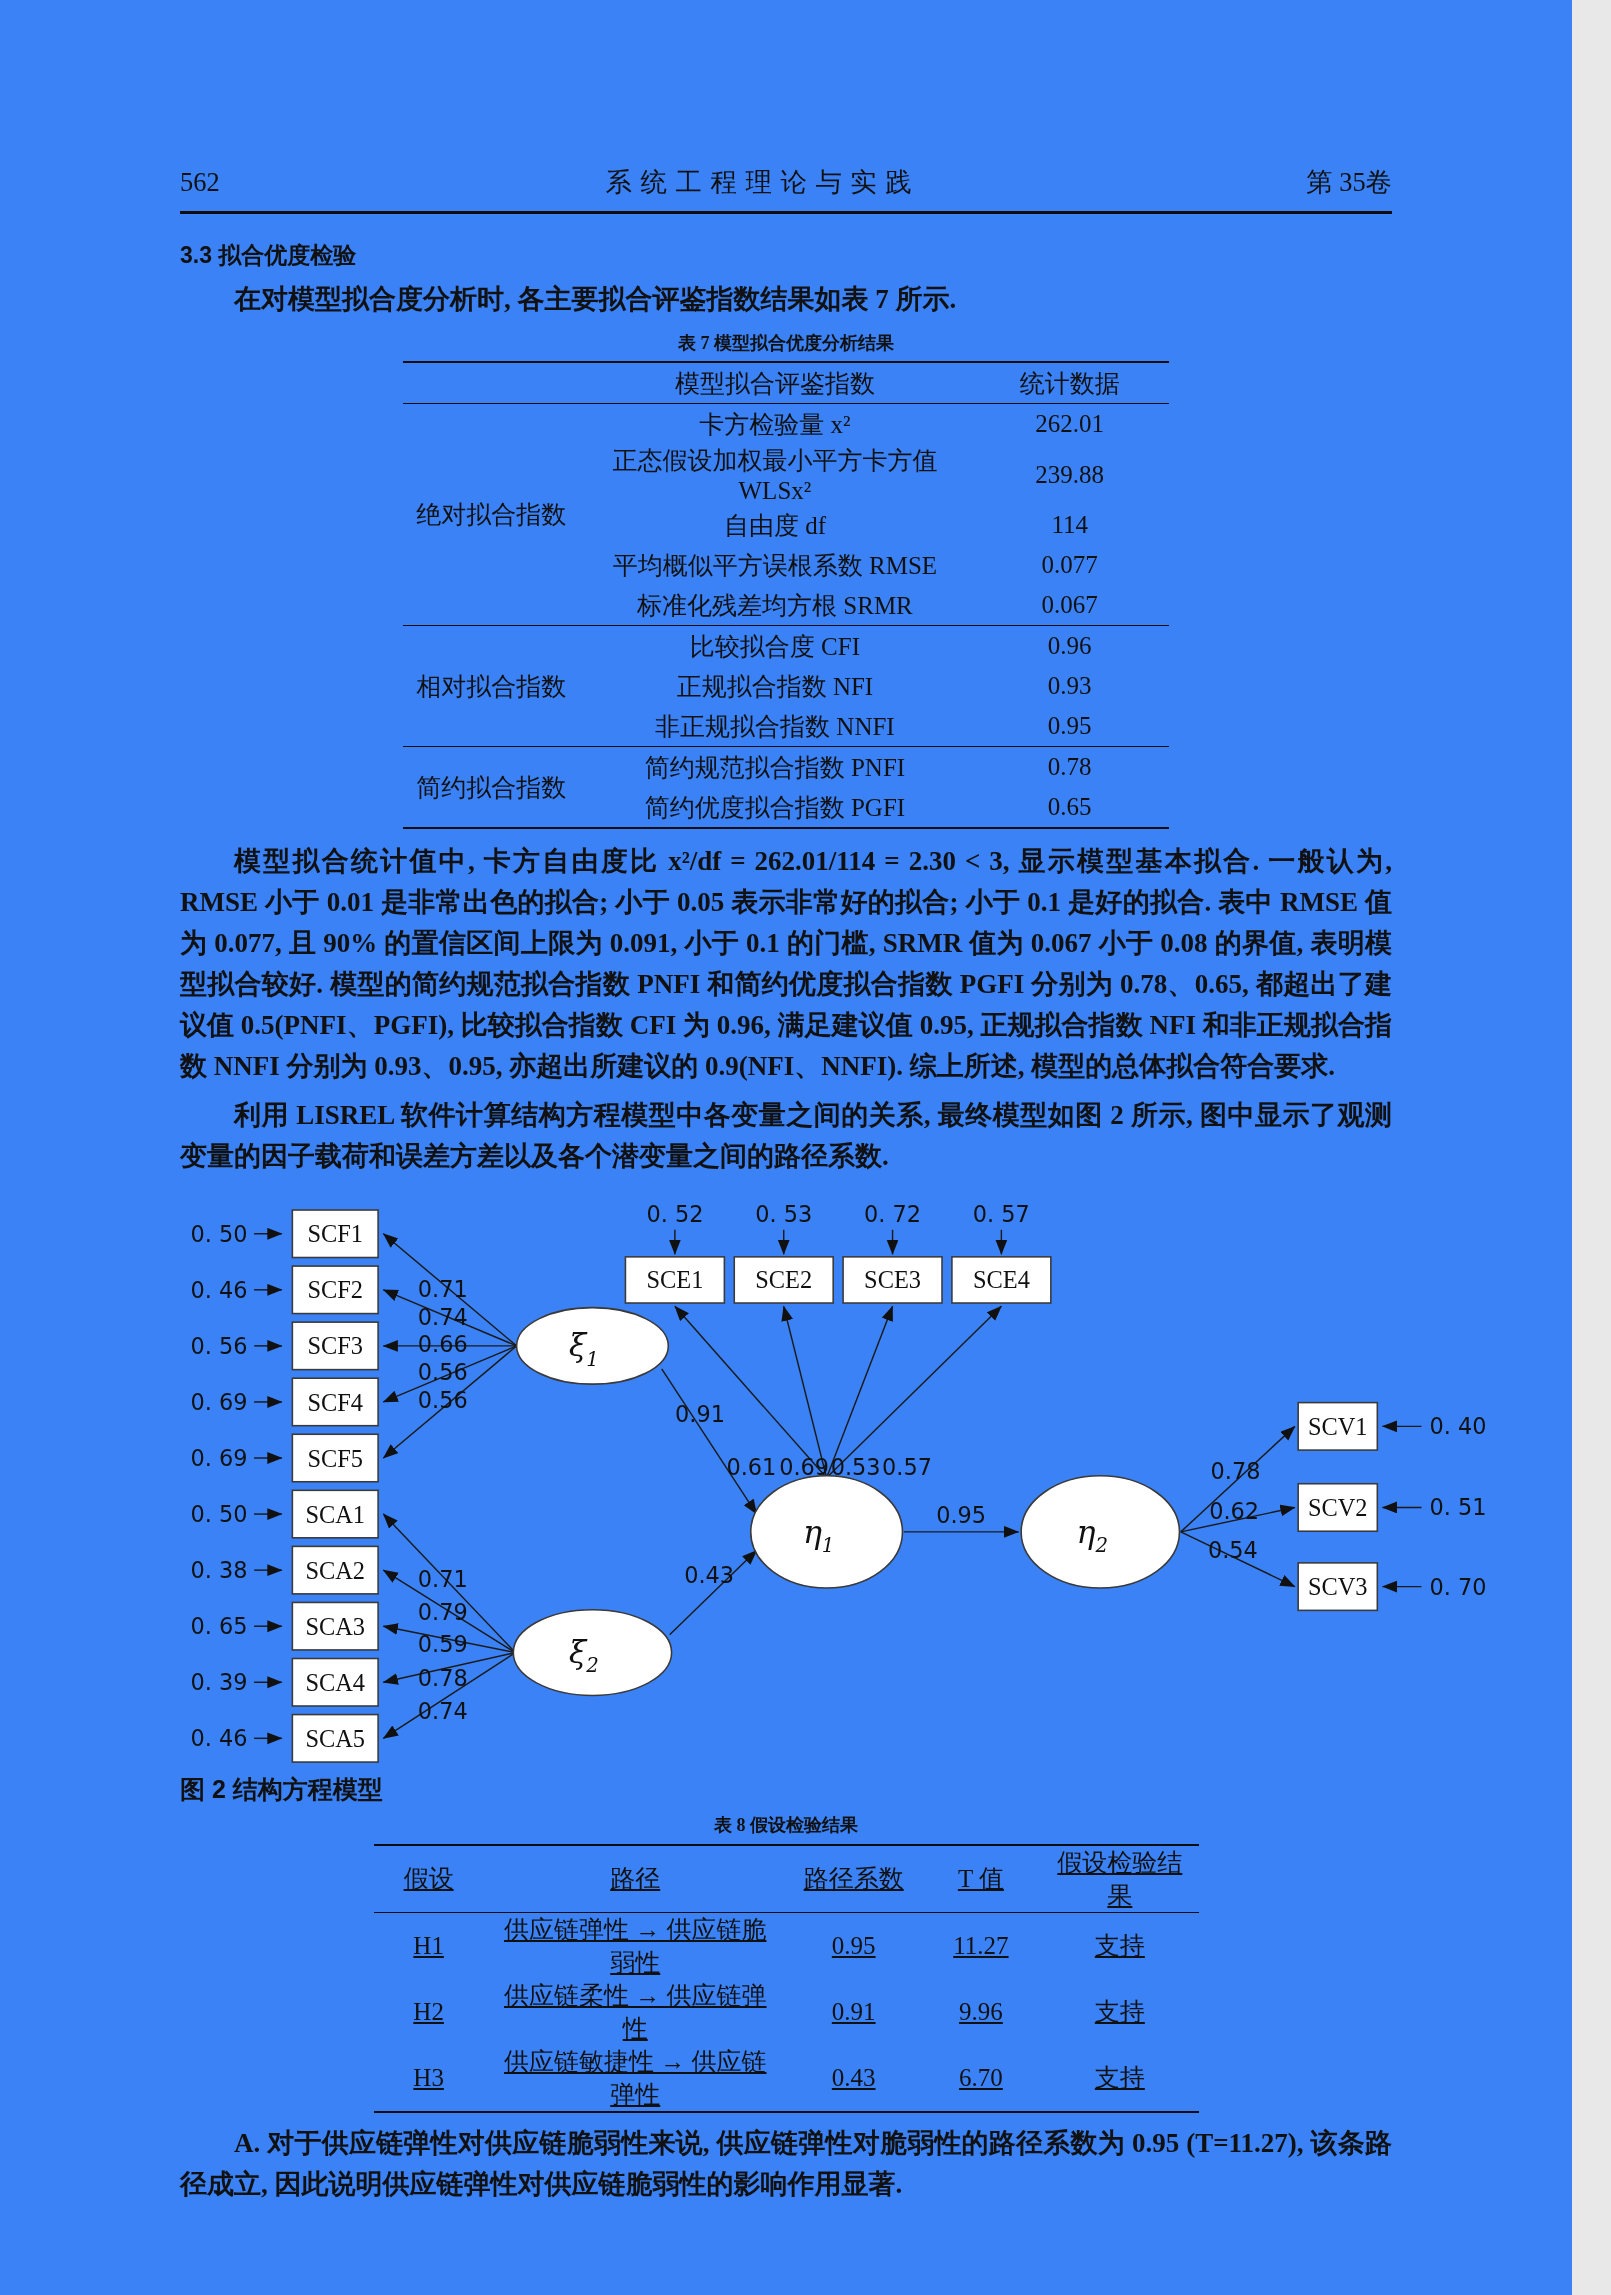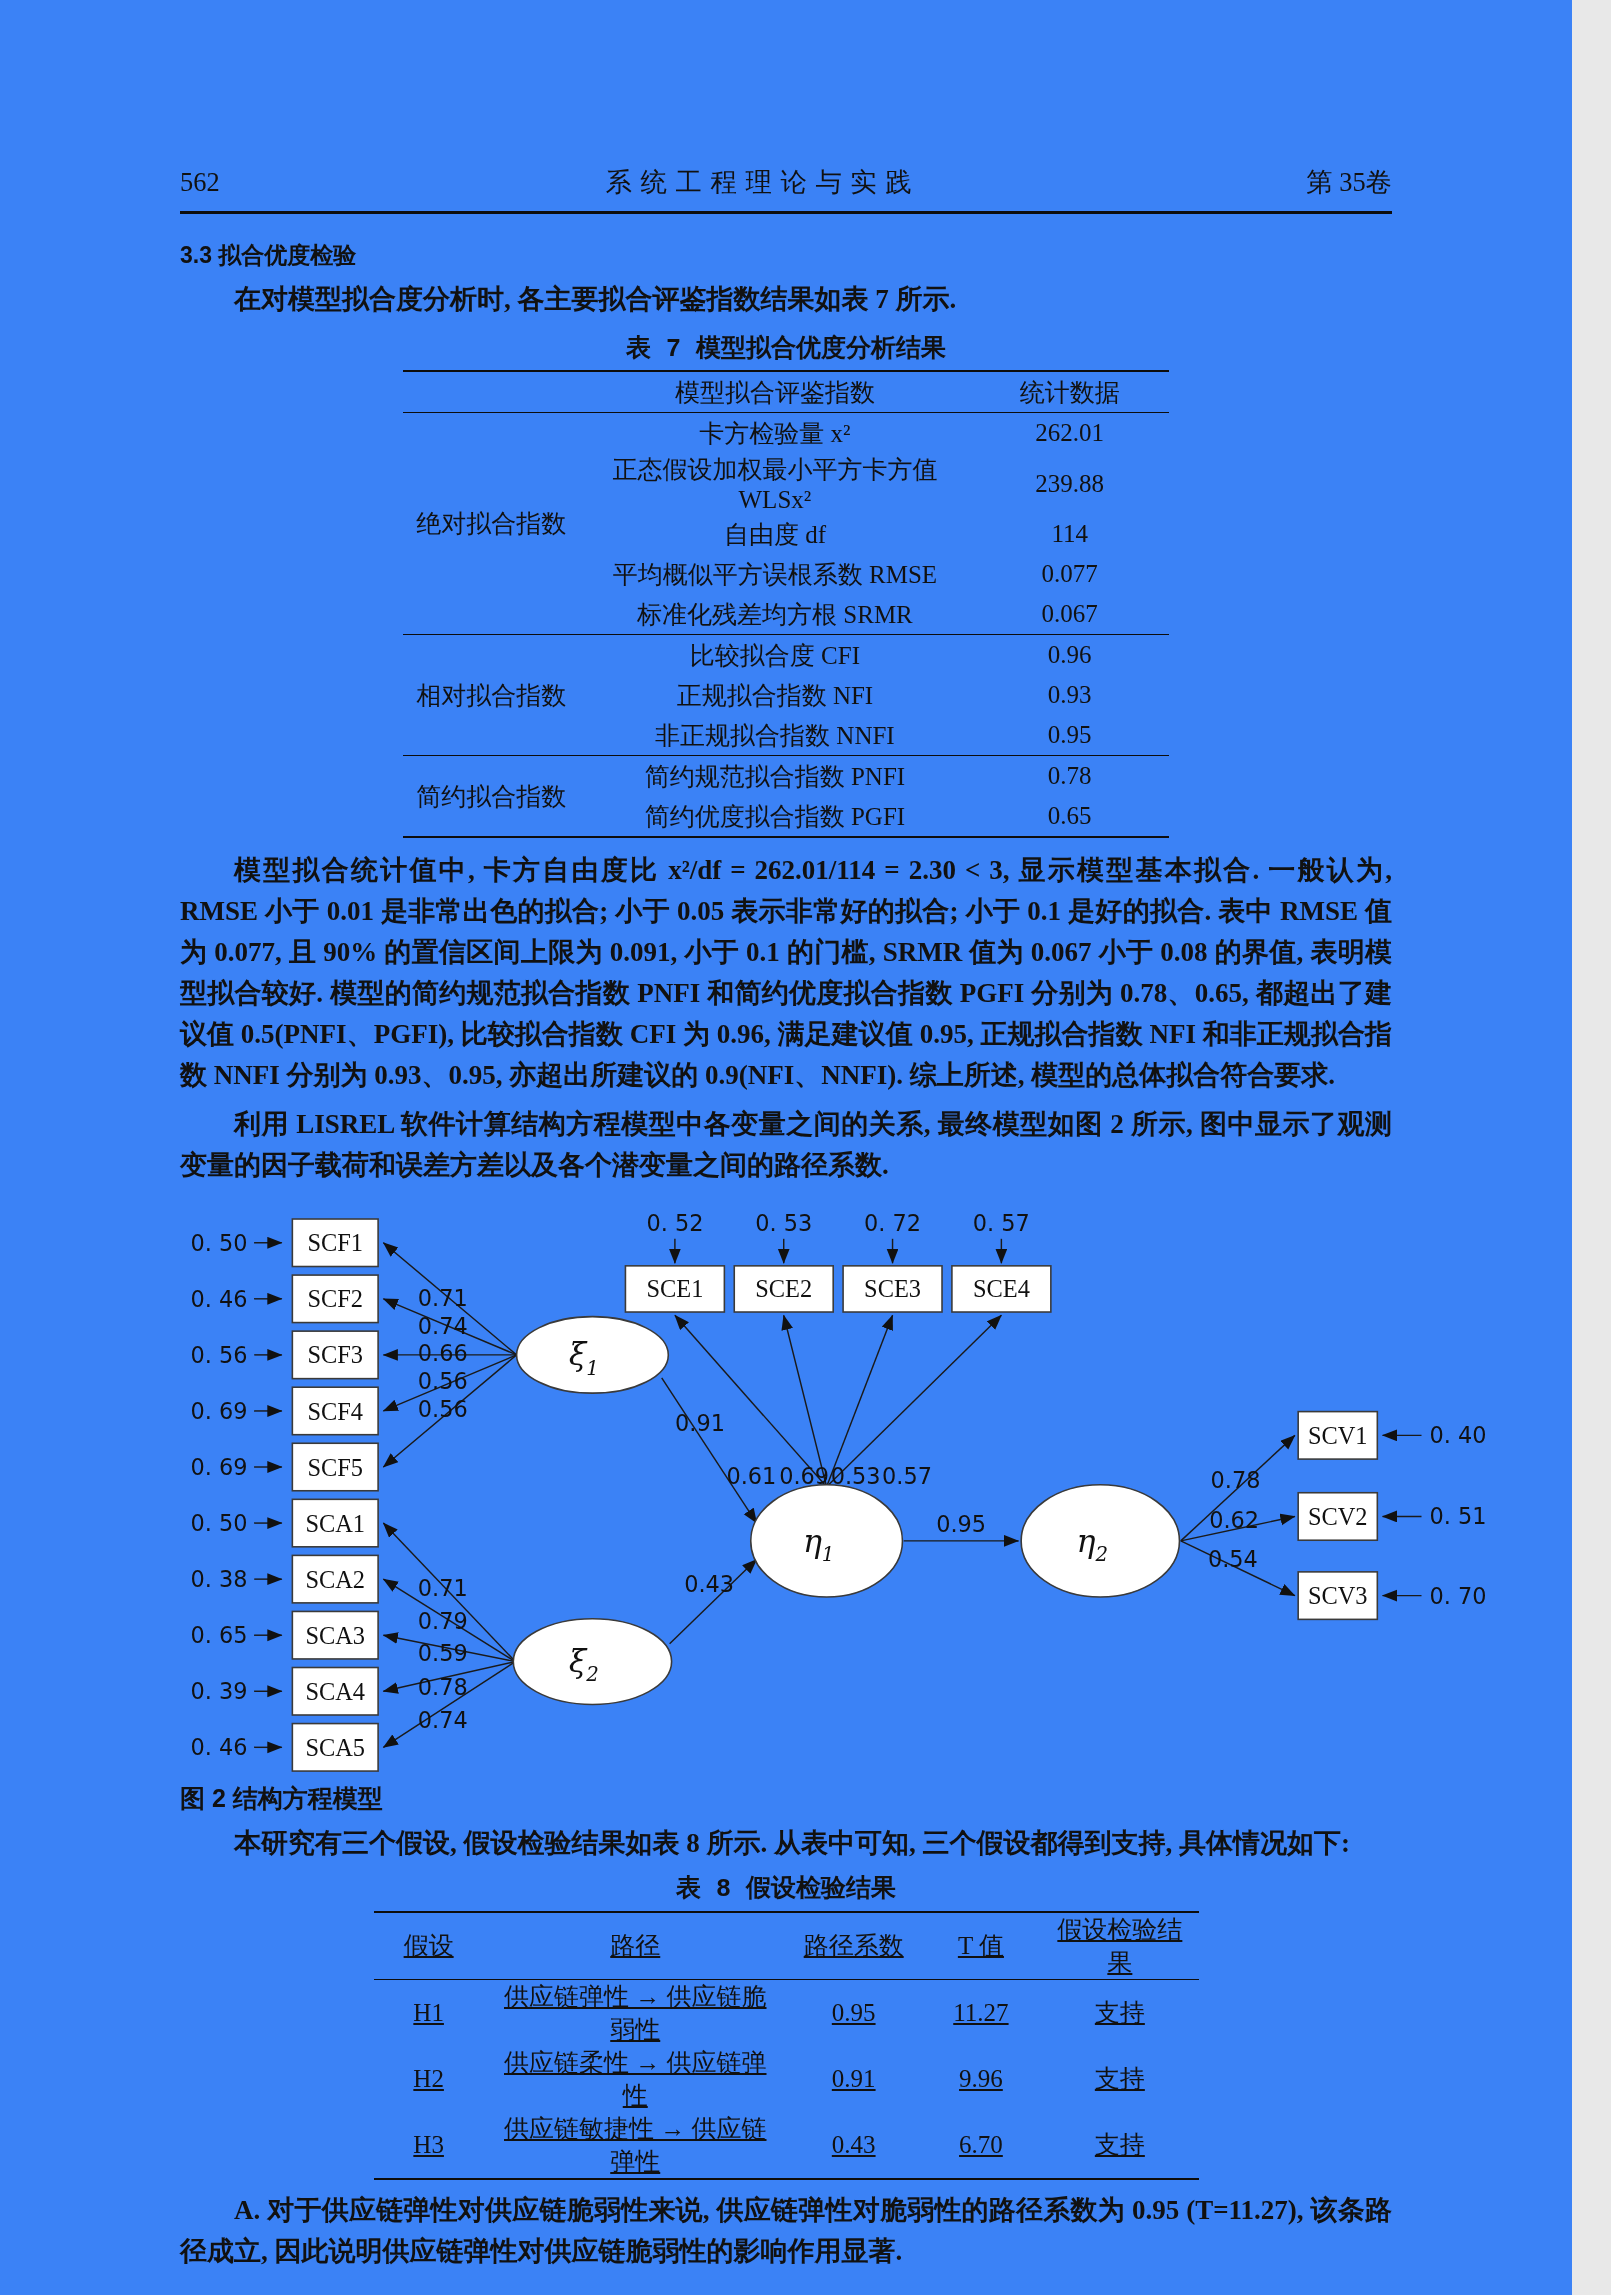--- a/index.html
+++ b/index.html
@@ -17,22 +17,22 @@
   .hdr{display:flex;justify-content:space-between;align-items:baseline;
        padding-top:157px;font-size:26.4px;}
   .hdr .journal{letter-spacing:8.6px;}
   .hdr-rule{border:0;border-top:3.3px solid #0d0d0d;margin:10.6px 0 0 0;}
   
   h2.sec{font-family:"Liberation Sans","DejaVu Sans",sans-serif;
          font-size:23px;font-weight:bold;margin:26.4px 0 0 0;}
   p.body{font-size:27px;line-height:41px;text-align:justify;
          text-indent:2em;margin:8px 0 0 0;font-weight:bold;}
   
-  .tcap{font-family:Liberation Mono, monospace;
-        font-size:25px;font-weight:bold;text-align:center;margin:10.6px 0 0 0;}
+  .tcap{font-family:Liberation Serif, serif;
+        font-size:18px;font-weight:bold;text-align:center;margin:10.6px 0 0 0;}
   
   table.sci{border-collapse:collapse;margin:6.6px auto 0 auto;
             font-size:25px;border-top:2.6px solid #0d0d0d;border-bottom:2.6px solid #0d0d0d;}
   table.sci th,table.sci td{font-weight:normal;text-align:center;padding:0 12px;height:40px;}
   table.sci thead th{border-bottom:1.3px solid #0d0d0d;}
   table.t7{width:766px;}
   .t7 .c1{width:165px;} .t7 .c2{width:396px;text-align:center;} .t7 .c3{width:185px;}
   .t7 tr.gsep td{border-top:1.3px solid #0d0d0d;}
   table.t8{width:825px;text-decoration:underline;}
   .t8 .c1{width:99px;} .t8 .c2{width:337px;} .t8 .c3{width:125px;}
@@ -259,21 +259,20 @@
       <ellipse class="shape" cx="1545" cy="532" rx="120" ry="85"></ellipse>
       <text class="greek" x="1533" y="549" text-anchor="middle"><tspan>η</tspan><tspan dy="14" font-size="30">2</tspan></text>
 
       <text class="num" x="938" y="366" text-anchor="middle">0.91</text>
       <text class="num" x="952" y="610" text-anchor="middle">0.43</text>
       <text class="num" x="1334" y="518" text-anchor="middle">0.95</text>
     </svg>
   </div>
   <div class="figcap">图 2  结构方程模型</div>
 
-  <p class="body">本研究有三个假设, 假设检验结果如表 8 所示. 从表中可知, 三个假设都得到支持, 具体情况如下:</p>
 
   <div class="tcap" style="margin-top:6.6px">表 8  假设检验结果</div>
   <table class="sci t8">
     <thead>
       <tr>
         <th class="c1">假设</th>
         <th class="c2">路径</th>
         <th class="c3">路径系数</th>
         <th class="c4">T 值</th>
         <th class="c5">假设检验结果</th>

